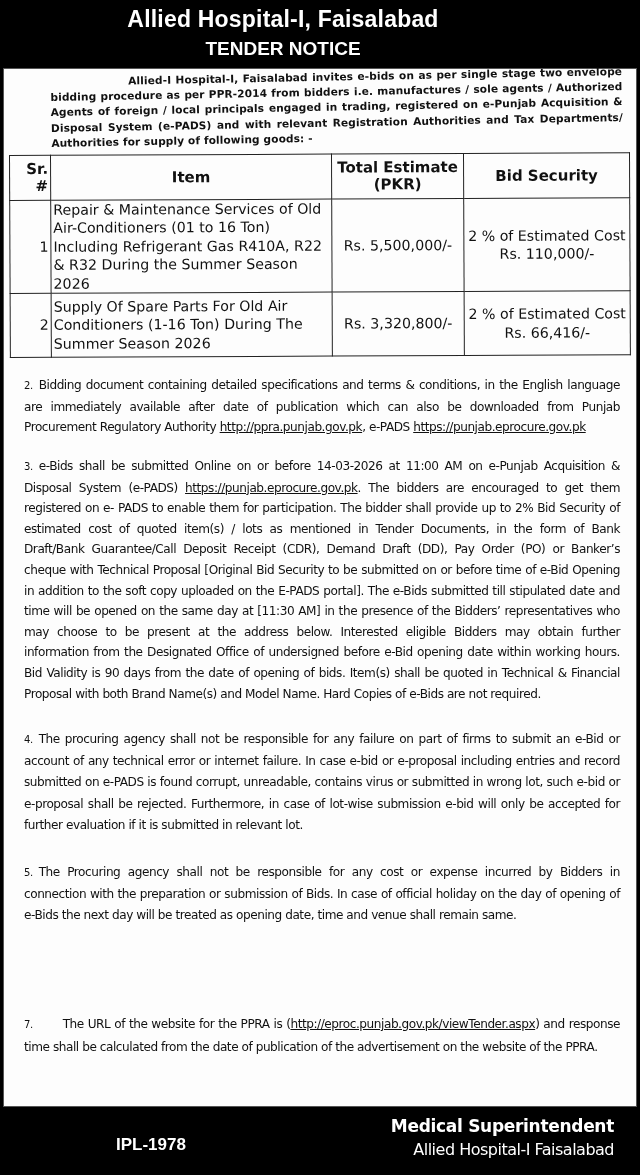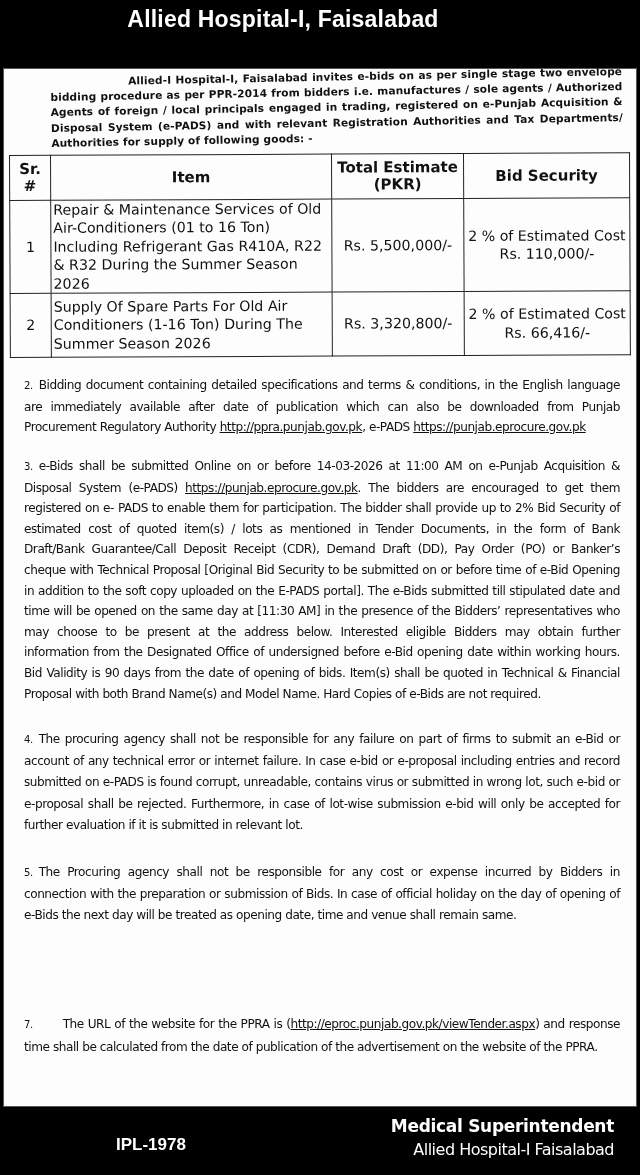--- a/index.html
+++ b/index.html
@@ -25,21 +25,21 @@
   .intro { text-indent:0; }
 
   table.goods {
     position:absolute; left:5px; top:86px; width:621px;
     border-collapse:collapse; font-family:"DejaVu Sans", sans-serif; color:#111;
     transform:rotate(-0.25deg); transform-origin:left top;
   }
   table.goods td, table.goods th { border:1.5px solid #222; padding:0 2px; }
   table.goods th { font-size:15px; font-weight:bold; height:44px; line-height:17px; }
   table.goods td { font-size:14.2px; line-height:18.4px; font-weight:normal; }
-  .c-sr { width:36px; text-align:center; }
+  .c-sr { width:36px; text-align:right; }
   .c-item { width:276px; text-align:left; }
   .c-est { width:127px; text-align:center; }
   .c-sec { text-align:center; }
   table.goods td.c-item { padding-left:2px; }
 
   .para {
     position:absolute; left:20px; width:596px;
     font-family:"DejaVu Sans", sans-serif; font-size:12.1px; line-height:20.6px;
     color:#111; text-align:justify;
     letter-spacing:-0.45px;
@@ -51,20 +51,21 @@
   .footer { position:absolute; left:0; top:1107px; width:640px; height:68px; color:#fff; }
   .footer .ref { position:absolute; left:116px; top:28px; font-size:17px; font-weight:bold; }
   .footer .sig1 { position:absolute; right:26px; top:9px; font-size:17px; font-weight:bold; font-family:"DejaVu Sans", sans-serif; letter-spacing:-0.3px; }
   .footer .sig2 { position:absolute; right:26px; top:33px; font-size:16px; font-family:"DejaVu Sans", sans-serif; letter-spacing:-0.5px; }
 </style>
 </head>
 <body>
 
 <div class="header">
   <div class="title">Allied Hospital-I, Faisalabad</div>
+  <div class="sub">TENDER NOTICE</div>
 </div>
 
 <div class="sheet">
 
   <div class="intro"><span class="indent"></span><span>Allied-I Hospital-I, Faisalabad invites e-bids on as per single stage two envelope bidding procedure as per PPR-2014 from bidders i.e. manufactures / sole agents / Authorized Agents of foreign / local principals engaged in trading, registered on e-Punjab Acquisition &amp; Disposal System (e-PADS) and with relevant Registration Authorities and Tax Departments/ Authorities for supply of following goods: -</span></div>
 
   <table class="goods">
     <tbody>
         <tr>
       <th class="c-sr">Sr. #</th>

